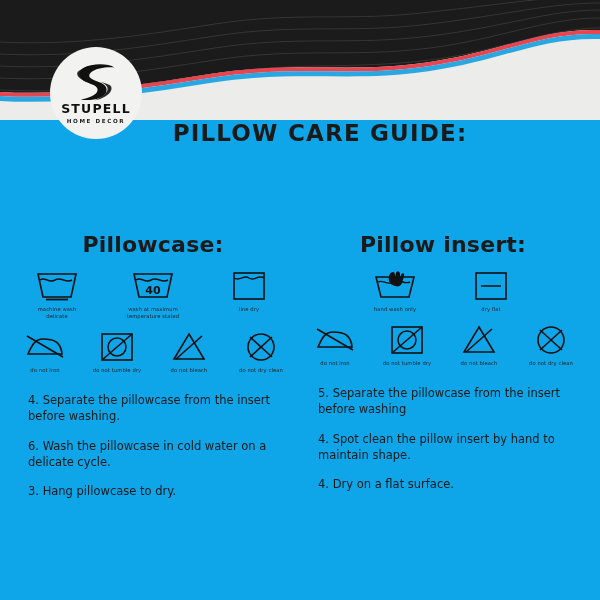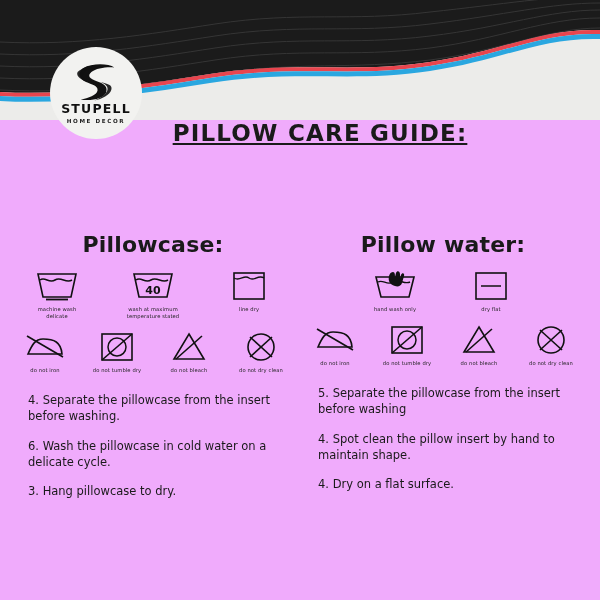--- a/index.html
+++ b/index.html
@@ -5,21 +5,21 @@
   * { box-sizing: border-box; margin: 0; padding: 0; }
   html, body {
     width: 600px; height: 600px;
     font-family: "DejaVu Sans", sans-serif;
     background: #ececeb;
     overflow: hidden;
   }
   #page {
     position: relative;
     width: 600px; height: 600px;
-    background: #f0abfc;
+    background: #0ea5e9;
   }
 
   
   .header-wrap {
     position: absolute; top: 0; left: 0;
     width: 600px; height: 120px;
     overflow: hidden;
   }
   .header-wrap svg { display: block; }
 
@@ -56,21 +56,21 @@
   
   .main-title {
     position: absolute;
     top: 120px; left: 0; width: 600px;
     text-align: center;
     font-size: 23px;
     font-weight: 700;
     letter-spacing: 1.2px;
     color: #1a1a1a;
   }
-  .main-title-inner { display: inline-block; padding-left: 40px; text-decoration: underline; }
+  .main-title-inner { display: inline-block; padding-left: 40px; }
 
   
   .col {
     position: absolute;
     top: 232px;
     width: 262px;
   }
   .col-left { left: 22px; }
   .col-right { left: 312px; }
 
@@ -224,21 +224,21 @@
     </div>
 
     <div class="steps">
       <div class="step">4. Separate the pillowcase from the insert before washing.</div>
       <div class="step">6. Wash the pillowcase in cold water on a delicate cycle.</div>
       <div class="step">3. Hang pillowcase to dry.</div>
     </div>
   </div>
 
   <div class="col col-right">
-    <div class="col-title">Pillow water:</div>
+    <div class="col-title">Pillow insert:</div>
 
     <div class="sym-row row1">
       <div class="sym">
         <svg width="46" height="32" viewBox="0 0 46 32">
           <path d="M4,8 L42,8 L37,28 L9,28 Z" fill="none" stroke="#111" stroke-width="1.6"></path>
           <path d="M6,13 C11,10 15,17 21,13 C27,9 32,16 38,13" fill="none" stroke="#111" stroke-width="1.4"></path>
           <path d="M17,12 C16,7 18,3 21,3 C23,3 23,6 23,8 L24,4 C25,1 28,2 28,5 L28,9 L29,6 C30,3 33,4 32,7 L30,14 C29,17 26,18 23,17 C20,16 18,15 17,12 Z" fill="#111"></path>
         </svg>
         <div class="sym-cap">hand wash only</div>
       </div>

